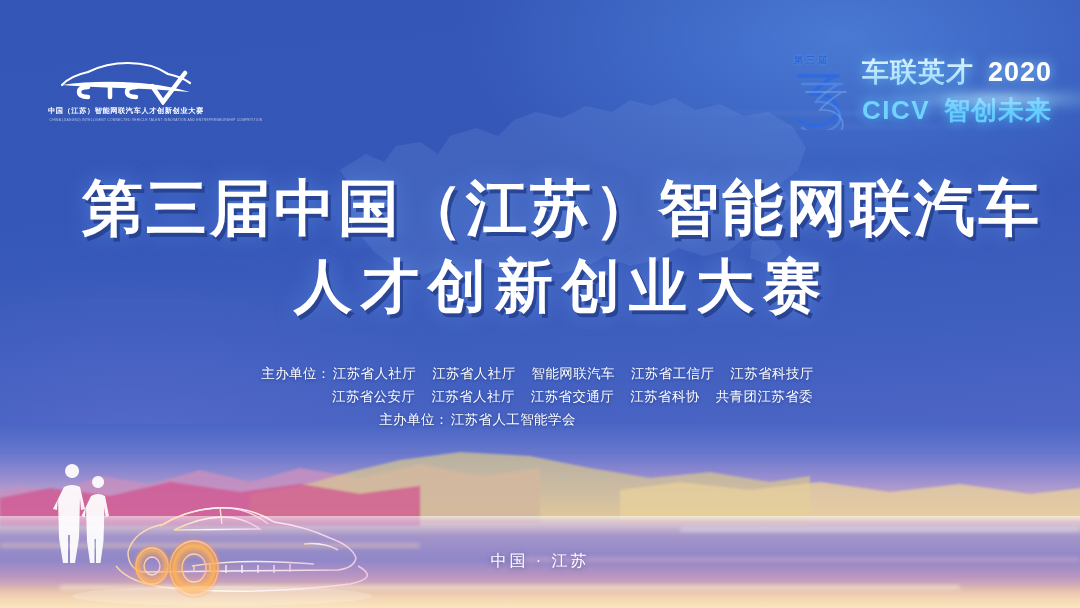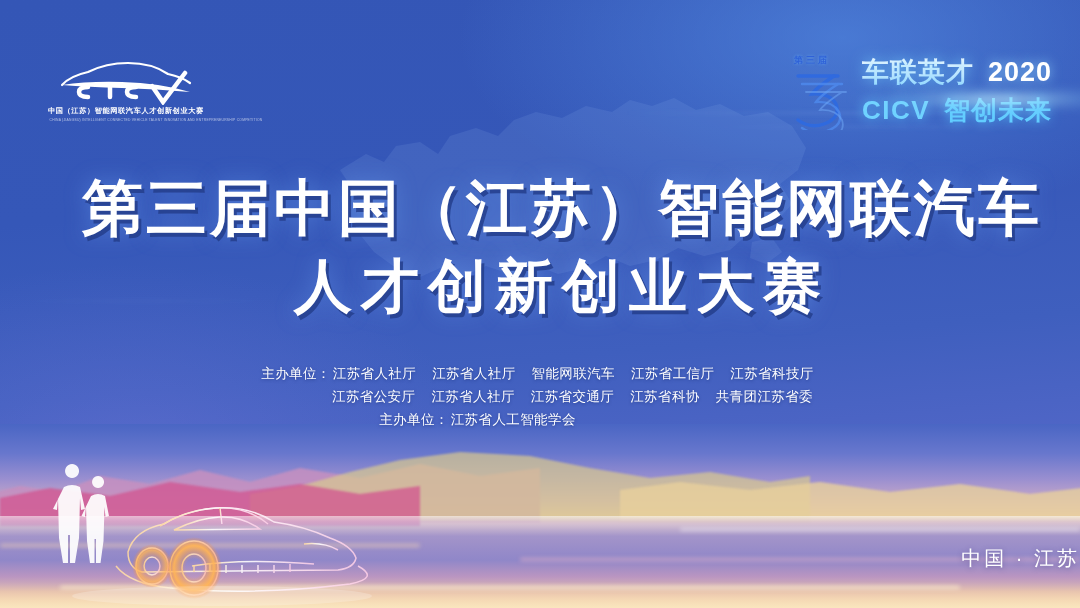--- a/index.html
+++ b/index.html
@@ -250,23 +250,23 @@
     height: 150px;
     pointer-events: none;
   }
   .scene svg { display: block; width: 100%; height: 100%; }
 
   
   .footer-loc {
     position: absolute;
     left: 0; right: 0;
     bottom: 36px;
-    text-align: right;
-    color: #ffffff;
-    font-size: 20px;
+    text-align: center;
+    color: #ffffff;
+    font-size: 16px;
     letter-spacing: 3px;
     text-shadow: 0 1px 5px rgba(70,60,130,0.55);
   }
 </style>
 </head>
 <body>
 
 <div class="poster">
 
   <div class="sky"></div>

